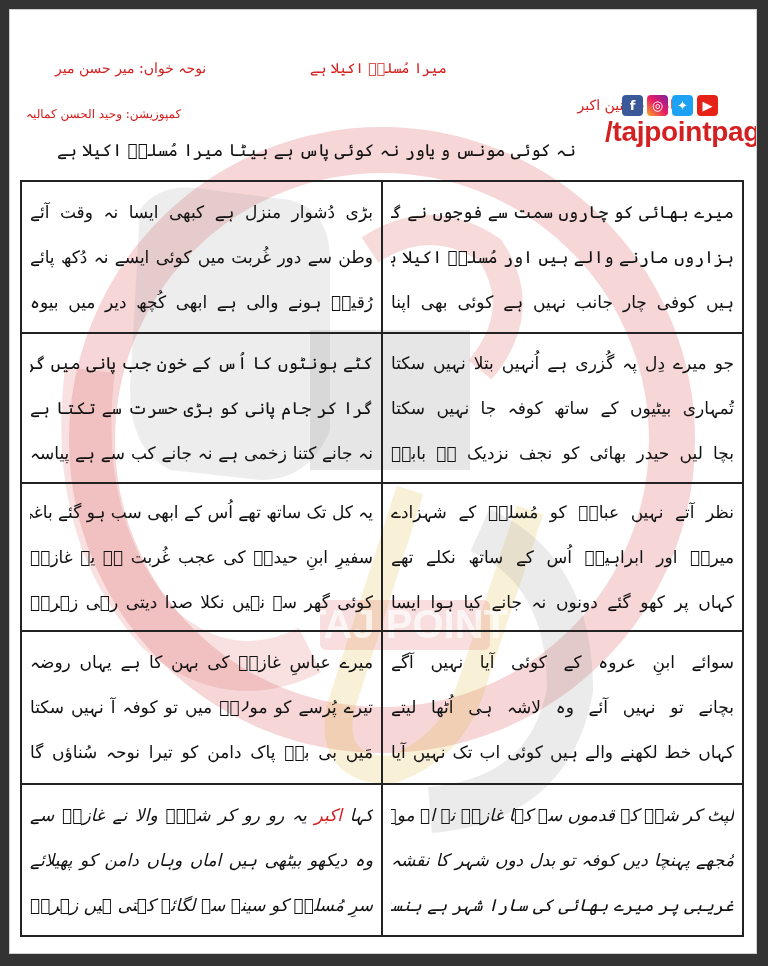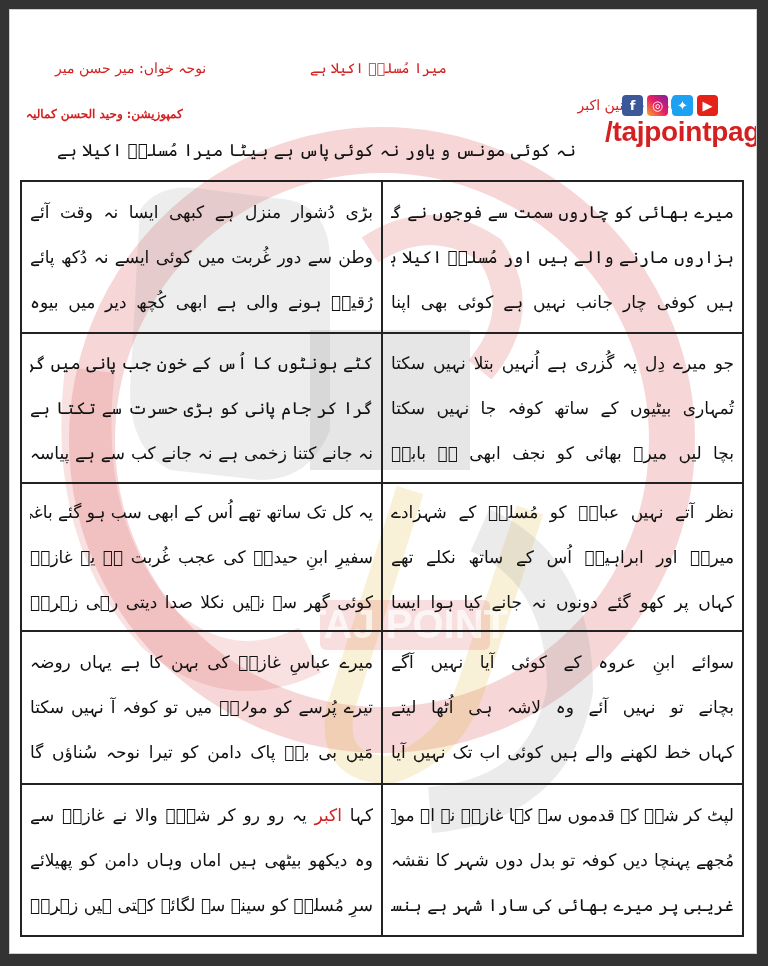--- a/index.html
+++ b/index.html
@@ -41,21 +41,21 @@
     border-collapse: collapse; table-layout: fixed; direction: rtl;
   }
   table.lyrics td {
     border: 2px solid #222; vertical-align: middle;
     padding: 4px 8px; height: 140px; box-sizing: border-box;
   }
   table.lyrics tr.r1 td { height: 152px; border-radius: 27px; }
   table.lyrics tr.r2 td { height: 150px; }
   table.lyrics tr.r3 td { height: 148px; }
   table.lyrics tr.r4 td { height: 153px; border-radius: 10px; }
-  table.lyrics tr.r5 td { height: 152px; }
+  table.lyrics tr.r5 td { height: 152px; font-style: italic; }
   .line {
     display: block; font-family: "DejaVu Serif", serif; font-size: 17px;
     color: #111; line-height: 45px; text-align: justify; text-align-last: justify;
     white-space: nowrap; overflow: hidden;
   }
   .red { color: #d42020; }
 </style>
 </head>
 <body>
 
@@ -70,21 +70,21 @@
     <path d="M470 520 Q560 560 560 680 Q540 790 420 800" fill="none" stroke="#9a9a9a" stroke-width="46" opacity="0.2"></path>
     <rect x="310" y="590" width="170" height="50" rx="6" fill="#e06a6a" opacity="0.22"></rect>
     <text x="395" y="628" text-anchor="middle" font-family="Liberation Sans, sans-serif" font-size="40" font-weight="bold" fill="#ffffff" opacity="0.7">TAJ POINT</text>
     <path d="M80 360 Q60 520 150 620 Q220 680 300 640" fill="none" stroke="#e06a6a" stroke-width="50" opacity="0.2"></path>
   </svg>
 
   <div class="hdr" style="right:70px; top:50px;margin-top:37px;">شاعر: حسنین اکبر</div>
   <div class="hdr" style="left:300px; top:50px;">میرا مُسلمؑ اکیلا ہے</div>
   <div class="hdr" style="left:45px; top:50px;">نوحہ خواں: میر حسن میر</div>
 
-  <div class="composer" style="left:16px; top:97px;font-weight:bold;">کمپوزیشن: وحید الحسن کمالیہ</div>
+  <div class="composer" style="left:16px; top:97px;">کمپوزیشن: وحید الحسن کمالیہ</div>
 
   <div class="social" style="left:612px; top:85px;">
     <span class="sicon" style="background:#3b5998;">f</span>
     <span class="sicon" style="background:linear-gradient(45deg,#f9a825,#e91e63,#7b1fa2);">◎</span>
     <span class="sicon" style="background:#1da1f2;">✦</span>
     <span class="sicon" style="background:#e62117;">▶</span>
   </div>
   <div class="handle" style="left:595px; top:106px;">/tajpointpage</div>
 
   <div class="intro" style="right:180px; top:130px;">نہ کوئی مونس و یاور نہ کوئی پاس ہے بیٹا میرا مُسلمؑ اکیلا ہے</div>
@@ -100,21 +100,21 @@
       <td>
         <span class="line">بڑی دُشوار منزل ہے کبھی ایسا نہ وقت آئے</span>
         <span class="line">وطن سے دور غُربت میں کوئی ایسے نہ دُکھ پائے</span>
         <span class="line">رُقیہؑ ہونے والی ہے ابھی کُچھ دیر میں بیوہ</span>
       </td>
     </tr>
     <tr class="r2">
       <td>
         <span class="line">جو میرے دِل پہ گُزری ہے اُنہیں بتلا نہیں سکتا</span>
         <span class="line">تُمہاری بیٹیوں کے ساتھ کوفہ جا نہیں سکتا</span>
-        <span class="line">بچا لیں میرے بھائی کو نجف ابھی ہے باباؑ</span>
+        <span class="line">بچا لیں حیدر بھائی کو نجف نزدیک ہے باباؑ</span>
       </td>
       <td>
         <span class="line">کٹے ہونٹوں کا اُس کے خون جب پانی میں گرتا ہے</span>
         <span class="line">گرا کر جام پانی کو بڑی حسرت سے تکتا ہے</span>
         <span class="line">نہ جانے کتنا زخمی ہے نہ جانے کب سے ہے پیاسہ</span>
       </td>
     </tr>
     <tr class="r3">
       <td>
         <span class="line">نظر آتے نہیں عباسؑ کو مُسلمؑ کے شہزادے</span>

